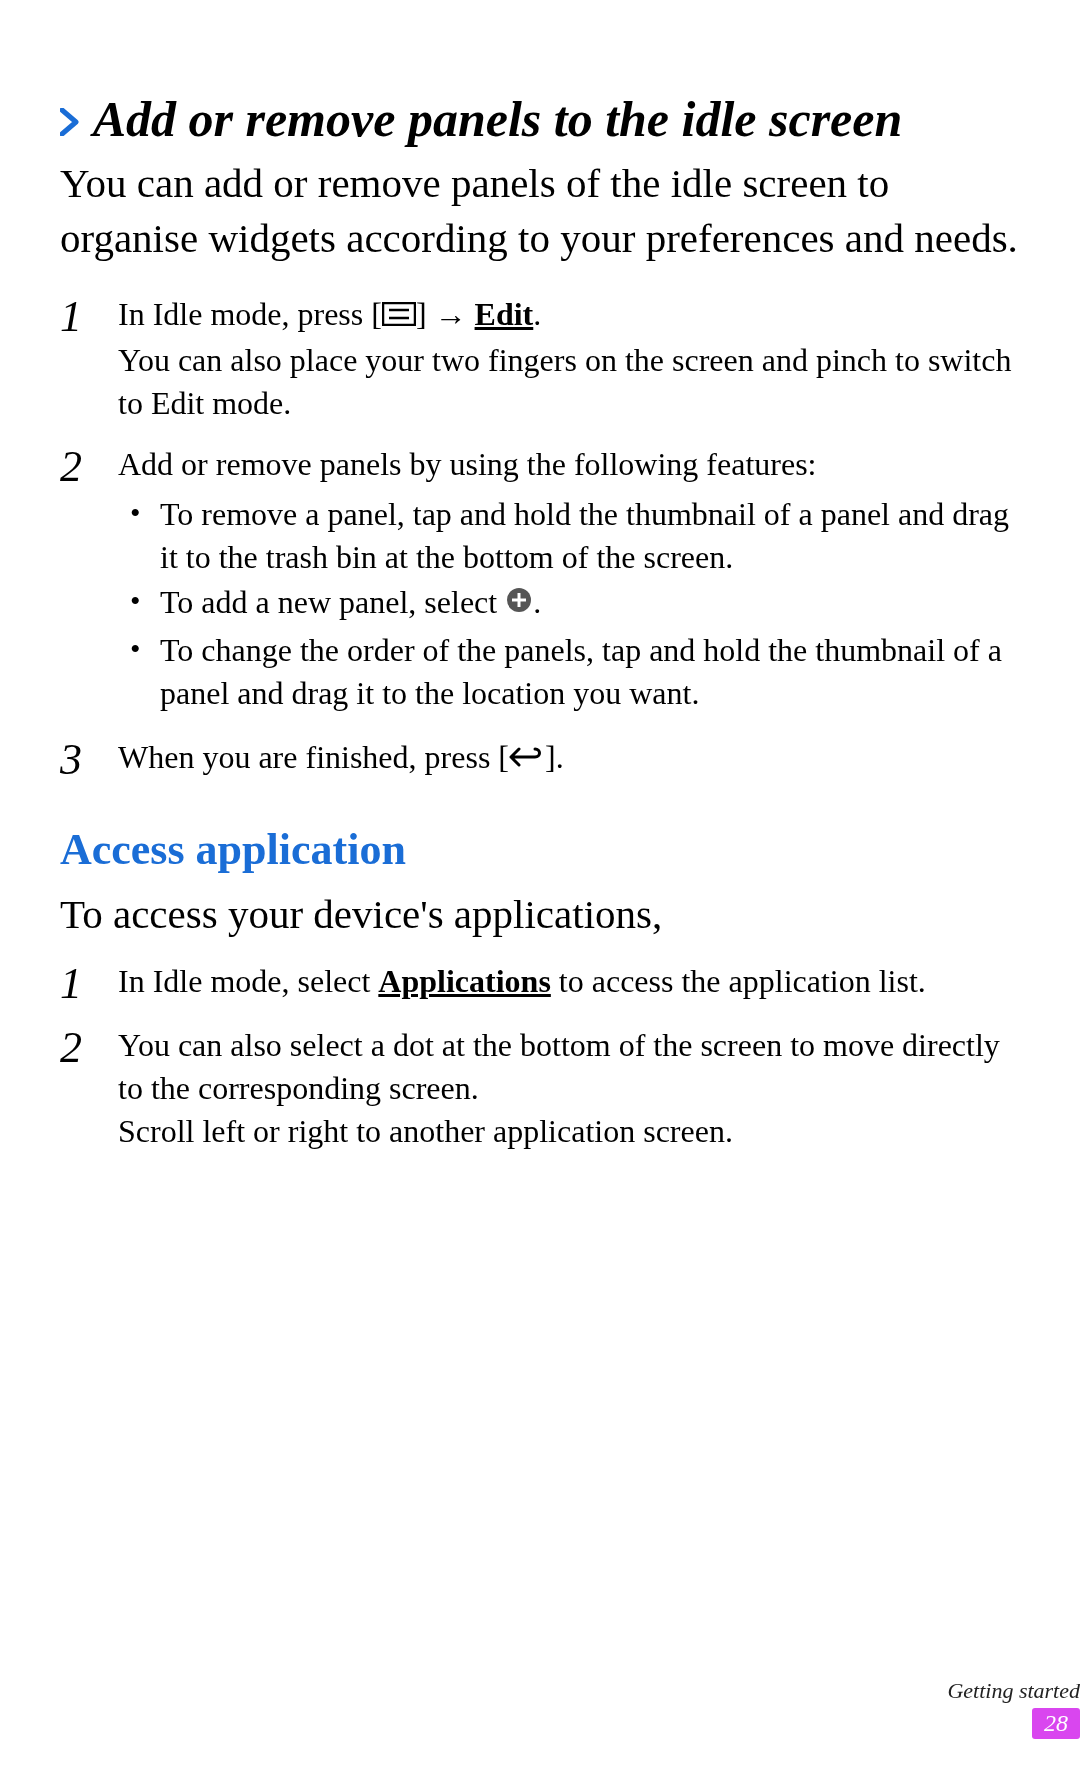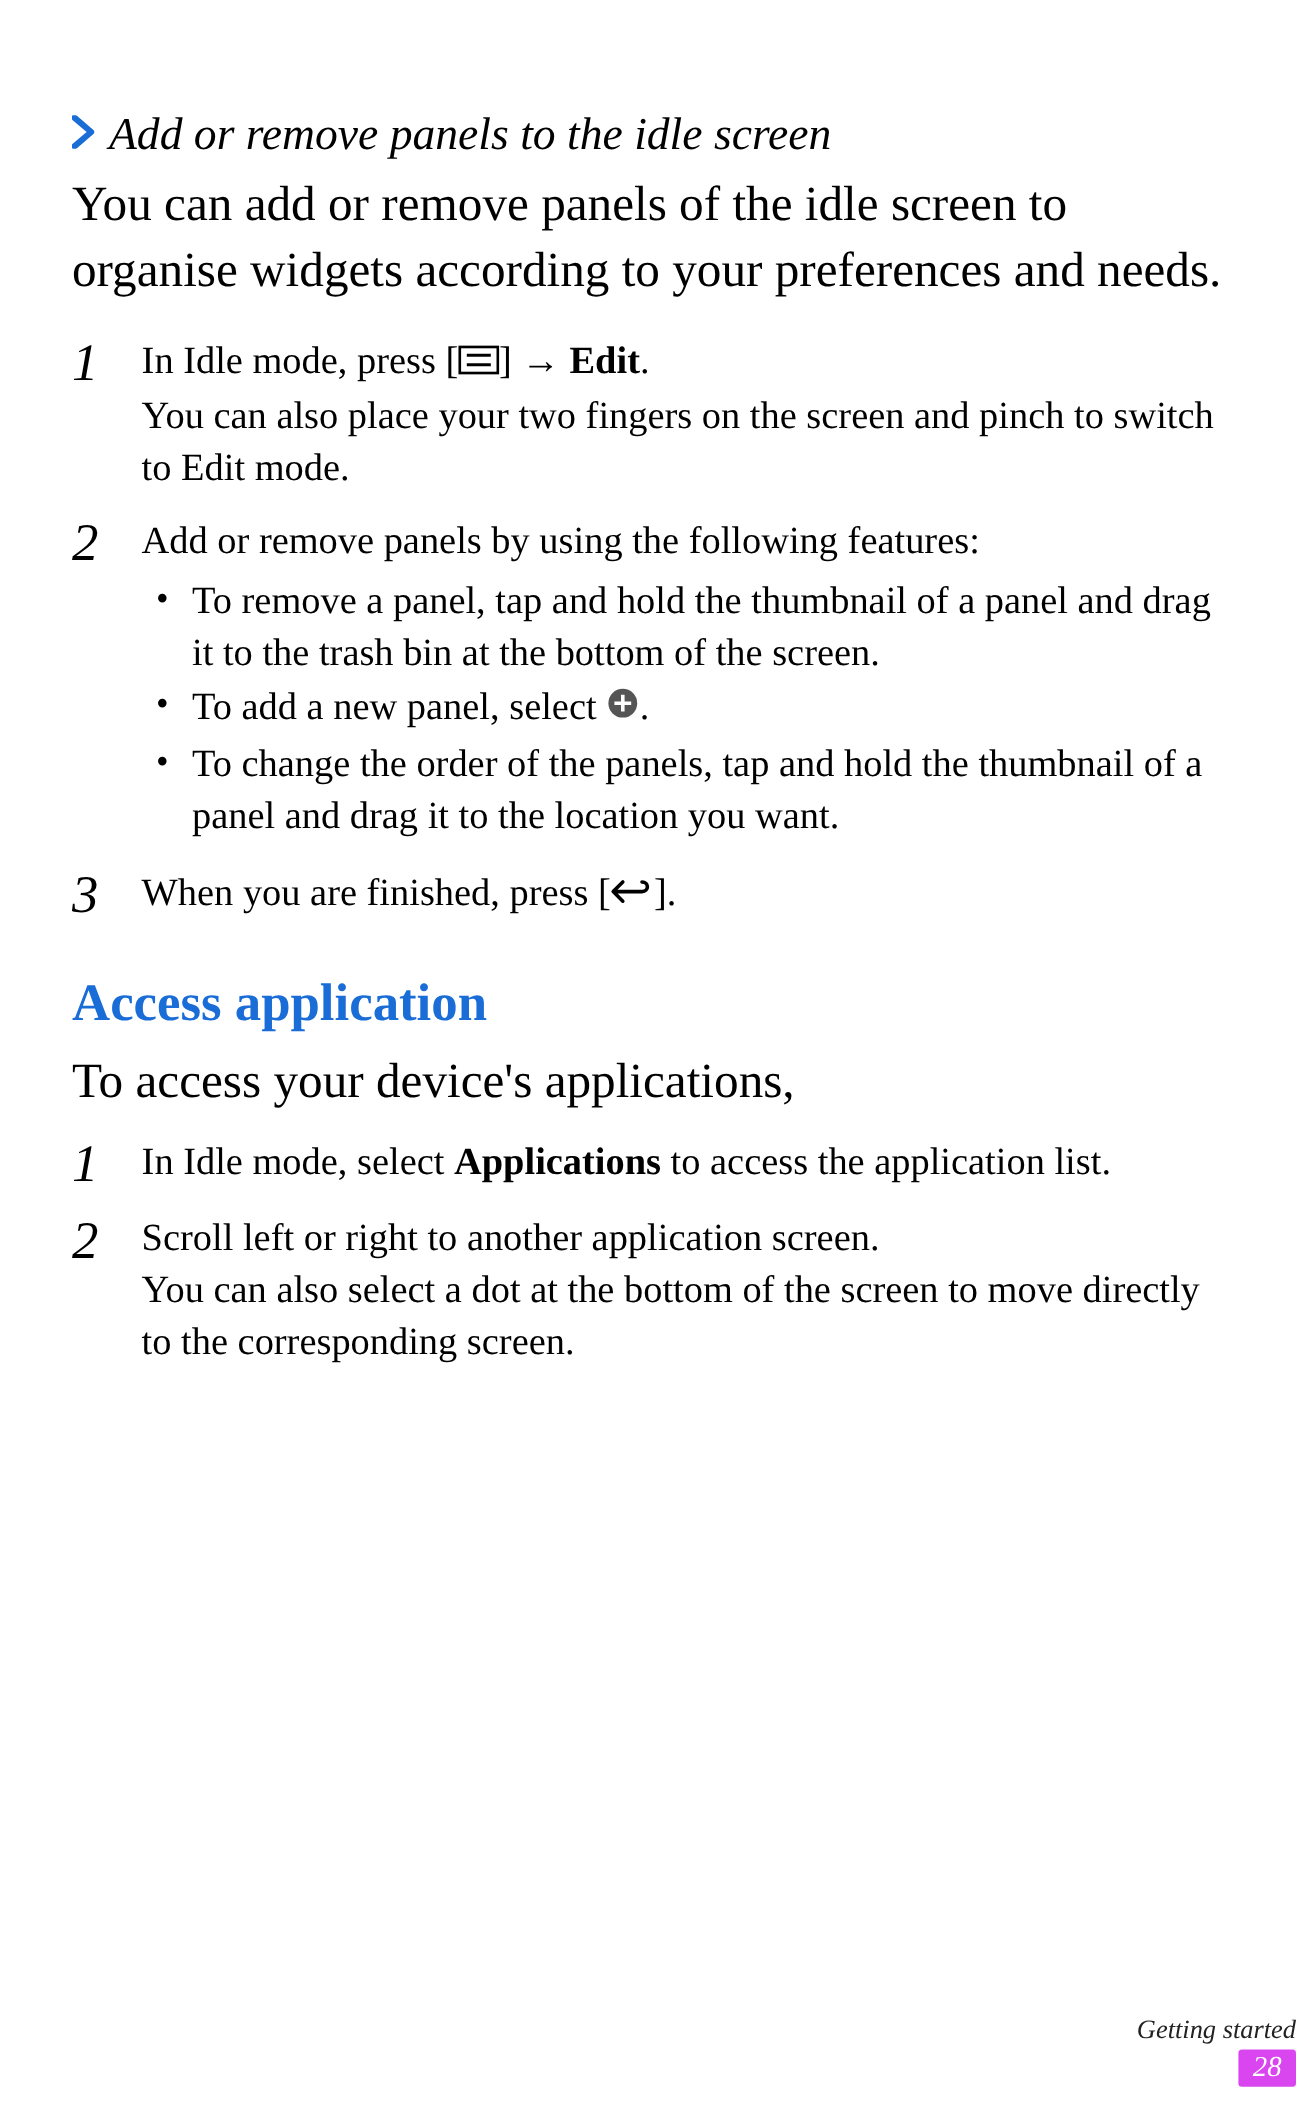--- a/index.html
+++ b/index.html
@@ -10,23 +10,23 @@
     body {
       width: 1080px;
       height: 1771px;
       background: #fff;
       font-family: Georgia, 'Times New Roman', serif;
       color: #000;
       position: relative;
       padding: 90px 60px 0 60px;
     }
     .section-heading {
-      font-weight: normal;
-      font-style: italic;
-      font-size: 38px;
+      font-weight: bold;
+      font-style: italic;
+      font-size: 50px;
       margin-bottom: 8px;
     }
     .chevron {
       color: #1a6dd6;
       font-style: normal;
       font-weight: bold;
       display: inline-block;
       vertical-align: baseline;
     }
     .intro-text {
@@ -47,20 +47,21 @@
       padding-top: 2px;
       font-family: Georgia, serif;
     }
     .step-body {
       font-size: 32px;
       line-height: 1.35;
       flex: 1;
     }
     .bold {
       font-weight: bold;
+      text-decoration: underline;
     }
     .bullets {
       margin-top: 6px;
     }
     .bullet-item {
       display: flex;
       margin-bottom: 2px;
     }
     .bullet-dot {
       width: 42px;
@@ -192,21 +193,21 @@
 <div class="step">
   <div class="step-num">1</div>
   <div class="step-body">
     <span>In Idle mode, select </span><span class="bold">Applications</span><span> to access the application list.</span>
   </div>
 </div>
 
 <div class="step">
   <div class="step-num">2</div>
   <div class="step-body">
+    <div>You can also select a dot at the bottom of the screen to move directly to the corresponding screen.</div>
     <div>Scroll left or right to another application screen.</div>
-    <div>You can also select a dot at the bottom of the screen to move directly to the corresponding screen.</div>
   </div>
 </div>
 
 <div class="footer">
   <div class="footer-label">Getting started</div>
   <div class="page-badge">28</div>
 </div>
 
 </body></html>

